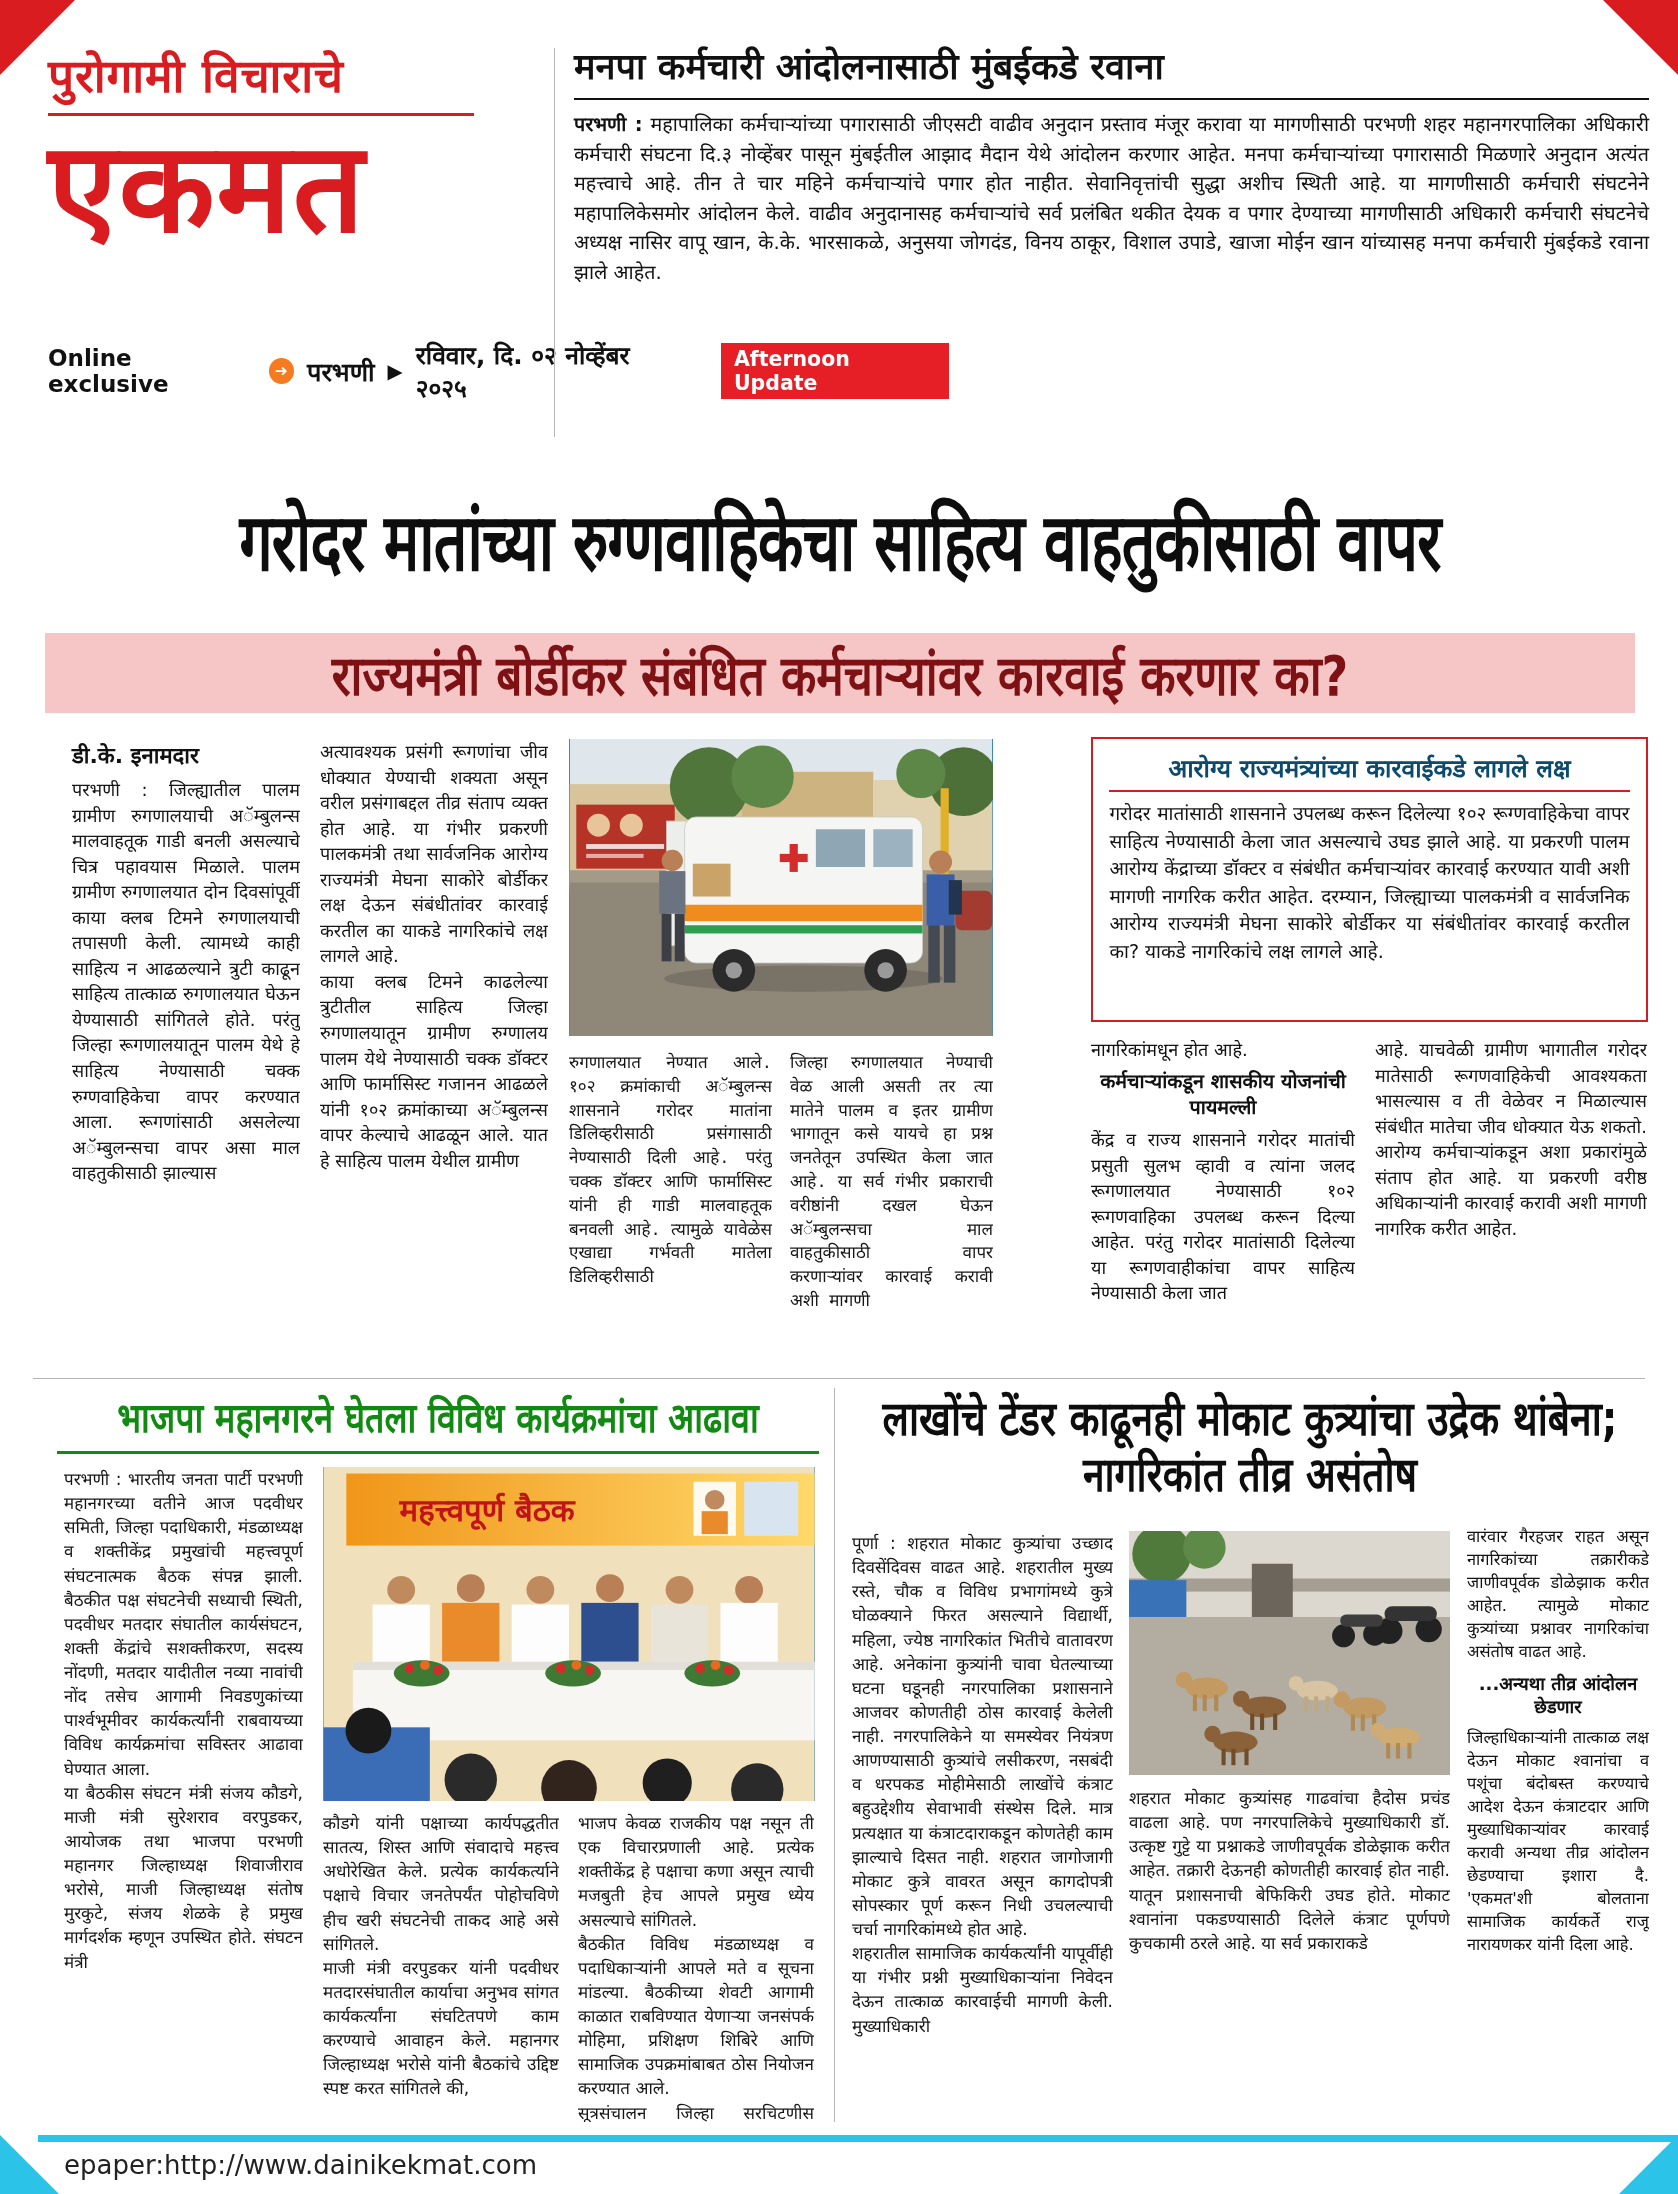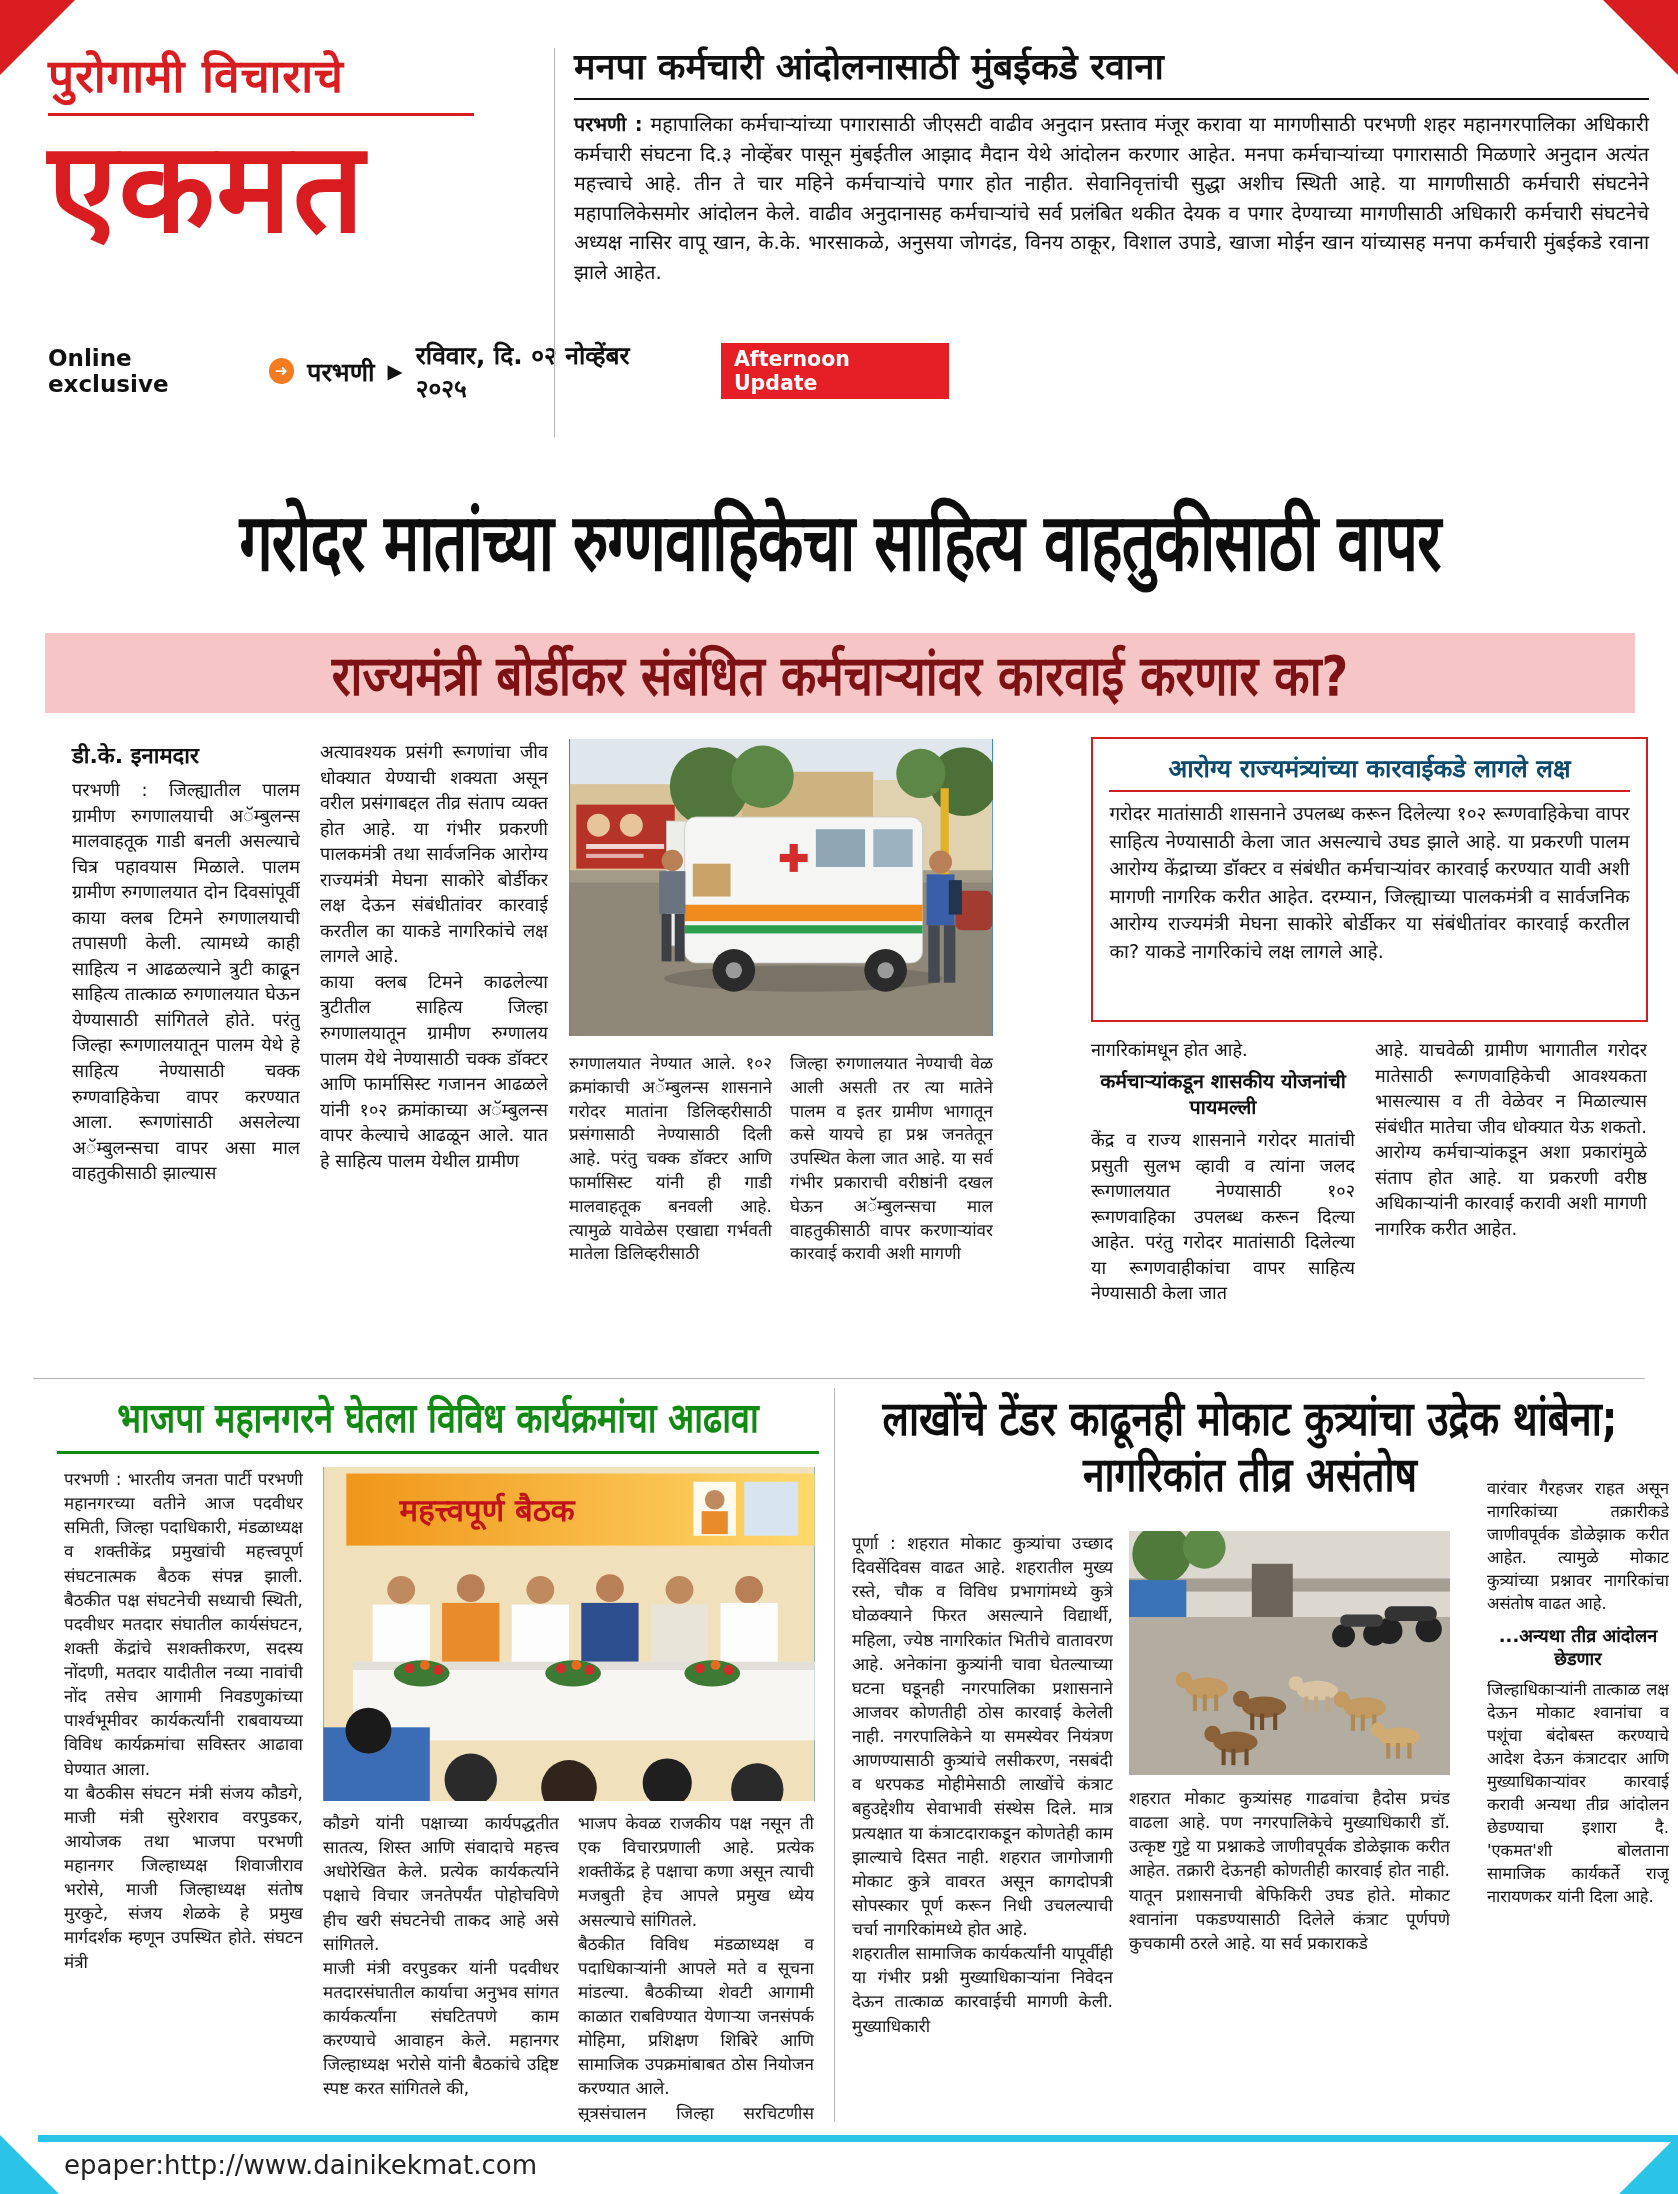--- a/index.html
+++ b/index.html
@@ -44,21 +44,21 @@
   .main-headline span { display:inline-block; white-space:nowrap; font-size:59px; font-weight:800;
                         letter-spacing:-0.8px; transform:scaleY(1.35); transform-origin:center top; color:#0d0d0d; }
   .pink-band { position:absolute; left:45px; top:633px; width:1590px; height:80px; background:#f6c6c6;
                display:flex; align-items:center; justify-content:center; }
   .pink-band span { display:inline-block; white-space:nowrap; font-size:46px; font-weight:bold;
                     color:#7e1113; transform:scaleY(1.2); }
   .byline { position:absolute; left:72px; top:739px; font-size:22px; font-weight:bold; }
 
   .col { position:absolute; font-size:18px; line-height:1.42; text-align:justify;
          white-space:pre-line; overflow:hidden; color:#151515; }
-  .col-sm { font-size:17px; line-height:1.4; }
+  .col-sm { font-size:17px; line-height:1.4;font-family:Liberation Mono, monospace; }
 
   .story-col1 { left:72px;  top:777px;  width:228px; height:592px; }
   .story-col2 { left:320px; top:739px;  width:228px; height:629px; }
   .story-col3 { left:569px; top:1052px; width:203px; height:318px; }
   .story-col4 { left:790px; top:1052px; width:203px; height:318px; }
 
   .photo-frame { position:absolute; overflow:hidden; background:#0369a1; }
   .photo-amb { left:569px; top:739px; width:424px; height:297px; }
 
   .hl-box { position:absolute; left:1091px; top:737px; width:557px; height:285px;
@@ -83,22 +83,22 @@
   .bjp-col2 { left:323px; top:1811px; width:236px; height:311px; font-size:17px; }
   .bjp-col3 { left:578px; top:1811px; width:236px; height:311px; font-size:17px; }
 
   
   .dogs-headline { position:absolute; left:852px; top:1391px; width:796px; text-align:center; }
   .dogs-headline span { display:inline-block; font-size:39px; font-weight:800; line-height:1.18;
                         transform:scaleY(1.22); transform-origin:center top; color:#0d0d0d; }
   .dogs-col1 { left:852px; top:1531px; width:261px; height:592px; font-size:17px; }
   .photo-dogs { left:1129px; top:1531px; width:321px; height:244px; }
   .dogs-mid  { left:1129px; top:1786px; width:321px; height:336px; font-size:17px; }
-  .dogs-right { position:absolute; left:1467px; top:1478px; width:182px; height:592px;
-                overflow:hidden; display:flex; flex-direction:column;margin-left:20px; }
+  .dogs-right { position:absolute; left:1467px; top:1526px; width:182px; height:592px;
+                overflow:hidden; display:flex; flex-direction:column; }
   .dogs-right .txt { font-size:16.4px; line-height:1.4; text-align:justify; white-space:pre-line; }
   .dogs-sub { font-size:18px; font-weight:bold; text-align:center; margin:8.2px 0; line-height:1.3; }
 
   
   .footer-bar { position:absolute; left:38px; top:2135px; width:1640px; height:7.4px; background:#2cc3e8; }
   .footer-url { position:absolute; left:64px; top:2150px; font-size:26px; color:#222; }
 
   svg text { font-family:"DejaVu Sans", sans-serif; }
 </style>
 </head>

